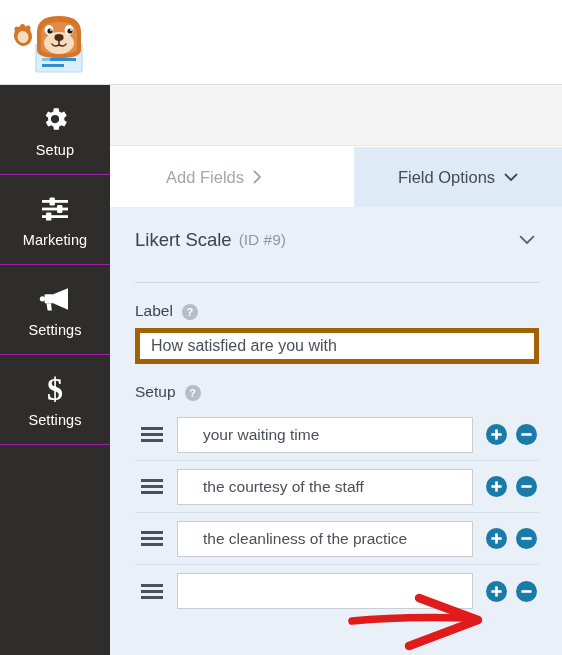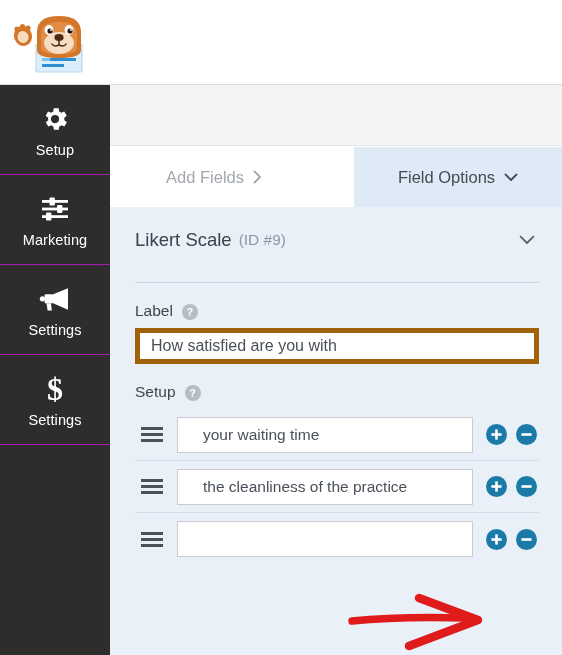--- a/index.html
+++ b/index.html
@@ -313,20 +313,41 @@
                   </svg>
               </span>
               <span class="cbtn">
                 <svg width="13" height="13" viewBox="0 0 13 13">
                     <rect x="1.4" y="5.2" width="10.2" height="2.6" fill="#fff"></rect>
                   </svg>
               </span>
             </span>
           </div>
 
+          <div class="row">
+            <span class="drag">
+                <i></i>
+                <i></i>
+                <i></i>
+              </span>
+            <input class="row-input" type="text" value="the courtesy of the staff" style="">
+            <span class="row-btns">
+              <span class="cbtn">
+                <svg width="13" height="13" viewBox="0 0 13 13">
+                    <rect x="5.2" y="1.4" width="2.6" height="10.2" fill="#fff"></rect>
+                    <rect x="1.4" y="5.2" width="10.2" height="2.6" fill="#fff"></rect>
+                  </svg>
+              </span>
+              <span class="cbtn">
+                <svg width="13" height="13" viewBox="0 0 13 13">
+                    <rect x="1.4" y="5.2" width="10.2" height="2.6" fill="#fff"></rect>
+                  </svg>
+              </span>
+            </span>
+          </div>
 
           <div class="row">
             <span class="drag">
                 <i></i>
                 <i></i>
                 <i></i>
               </span>
             <input class="row-input" type="text" value="the cleanliness of the practice" style="">
             <span class="row-btns">
               <span class="cbtn">

